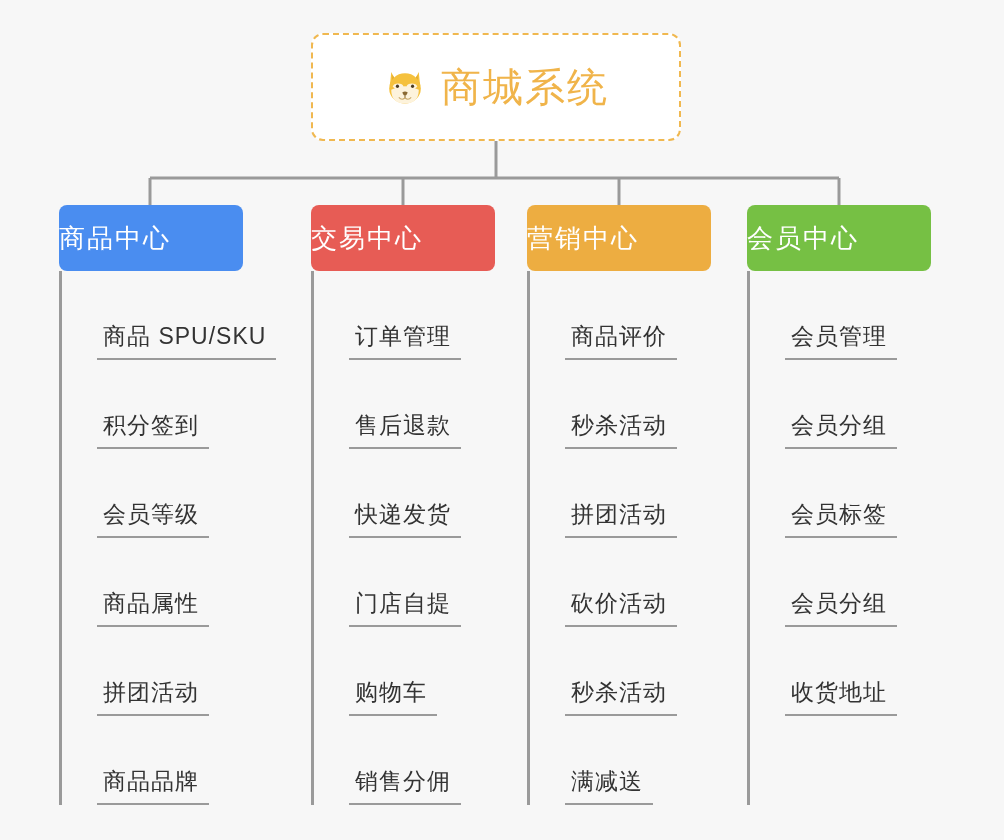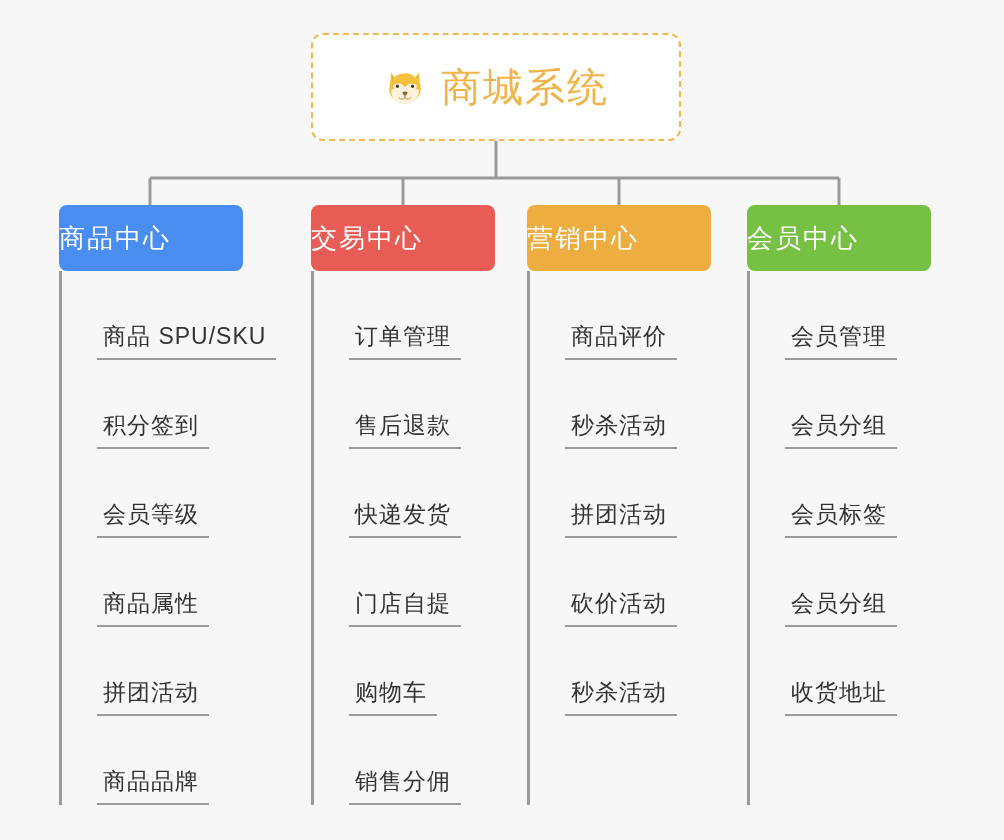--- a/index.html
+++ b/index.html
@@ -221,20 +221,23 @@
       </div>
       <div class="leaf">
         <span class="leaf-inner">拼团活动</span>
       </div>
       <div class="leaf">
         <span class="leaf-inner">砍价活动</span>
       </div>
       <div class="leaf">
         <span class="leaf-inner">秒杀活动</span>
       </div>
+      <div class="leaf">
+        <span class="leaf-inner">满减送</span>
+      </div>
     </div>
   </div>
 
   <div class="branch col-3">
     <div class="branch-header">
       <span>会员中心</span>
     </div>
     <div class="branch-items">
       <div class="branch-spine" style="height:534px;"></div>
       <div class="leaf">

